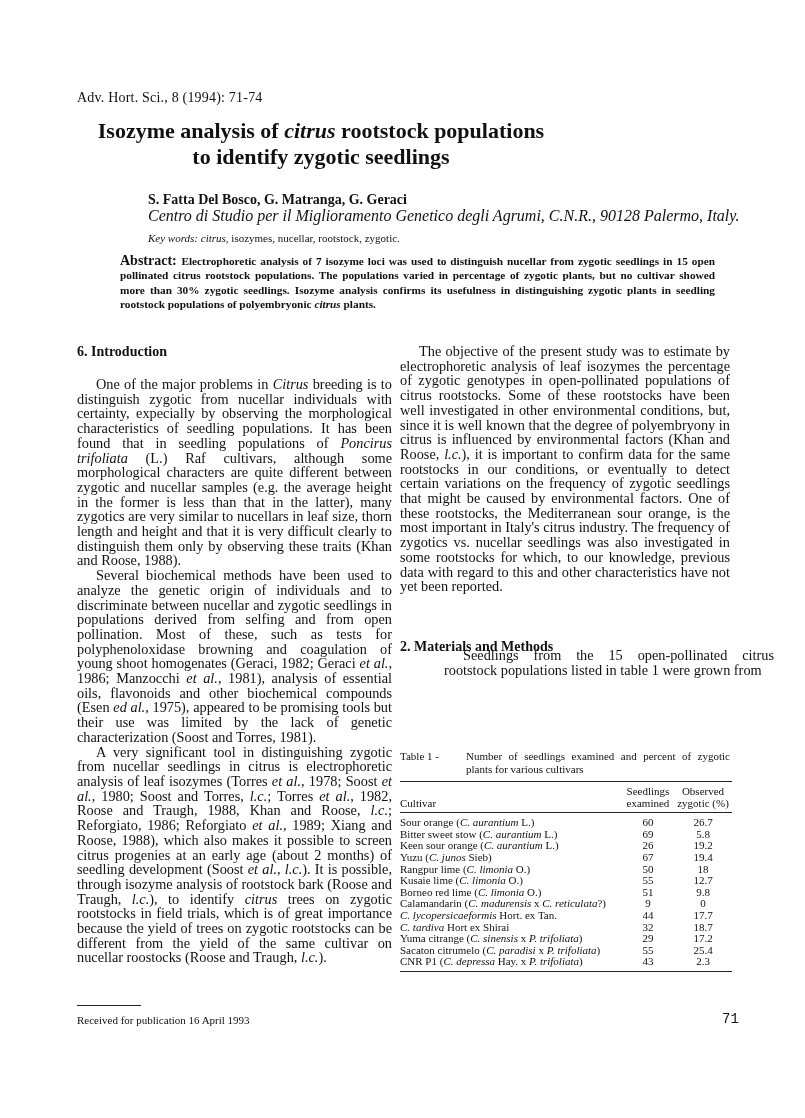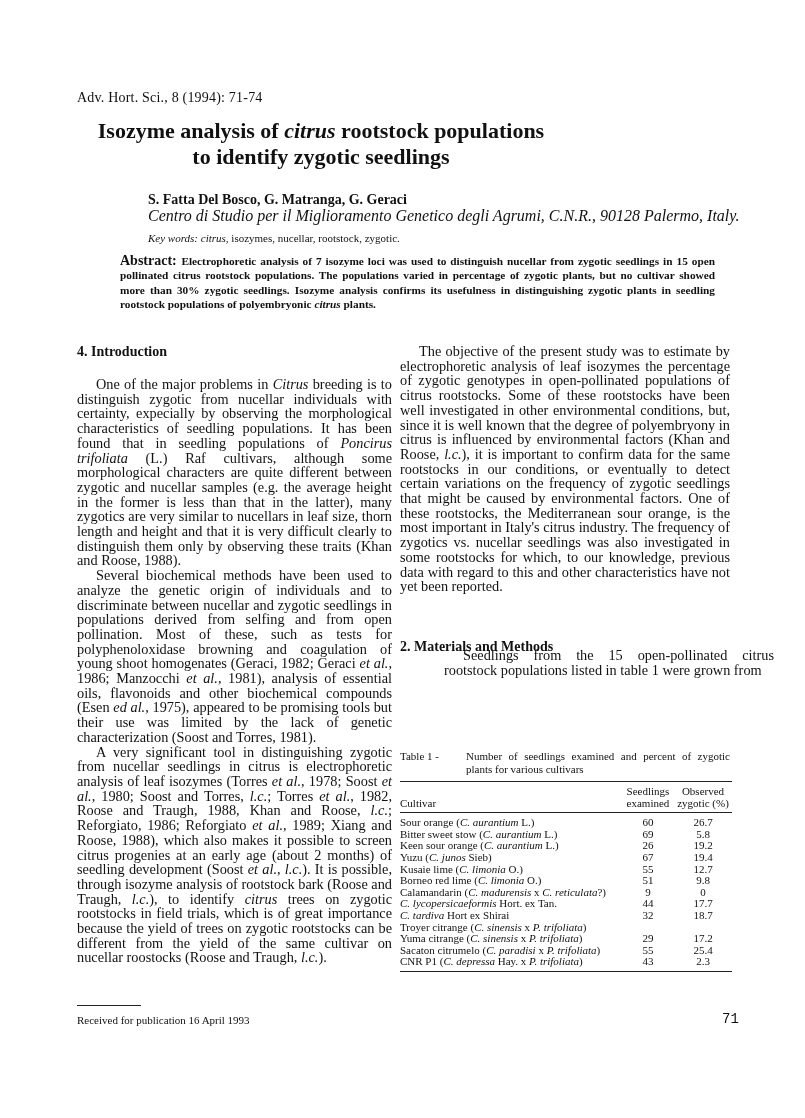--- a/index.html
+++ b/index.html
@@ -50,21 +50,21 @@
 <div class="abs affil">Centro di Studio per il Miglioramento Genetico degli Agrumi, C.N.R., 90128 Palermo, Italy.</div>
 
 <div class="abs keywords">
   <span class="kl">Key words: </span><i>citrus</i><span>, isozymes, nucellar, rootstock, zygotic.</span>
 </div>
 
 <div class="abs abstract">
   <span class="al">Abstract: </span><span>Electrophoretic analysis of 7 isozyme loci was used to distinguish nucellar from zygotic seedlings in 15 open pollinated citrus rootstock populations. The populations varied in percentage of zygotic plants, but no cultivar showed more than 30% zygotic seedlings. Isozyme analysis confirms its usefulness in distinguishing zygotic plants in seedling rootstock populations of polyembryonic </span><i>citrus</i><span> plants.</span>
 </div>
 
-<div class="abs h" style="left:77px; top:344px;">4. Introduction</div>
+<div class="abs h" style="left:77px; top:344px;">6. Introduction</div>
 <div class="abs col colL" style="top:377px;">
     <p><span>One of the major problems in </span><i>Citrus</i><span> breeding is to distinguish zygotic from nucellar individuals with certainty, expecially by observing the morphological characteristics of seedling populations. It has been found that in seedling populations of </span><i>Poncirus trifoliata</i><span> (L.) Raf cultivars, although some morphological characters are quite different between zygotic and nucellar samples (e.g. the average height in the former is less than that in the latter), many zygotics are very similar to nucellars in leaf size, thorn length and height and that it is very difficult clearly to distinguish them only by observing these traits (Khan and Roose, 1988).</span></p>
     <p><span>Several biochemical methods have been used to analyze the genetic origin of individuals and to discriminate between nucellar and zygotic seedlings in populations derived from selfing and from open pollination. Most of these, such as tests for polyphenoloxidase browning and coagulation of young shoot homogenates (Geraci, 1982; Geraci </span><i>et al.</i><span>, 1986; Manzocchi </span><i>et al.</i><span>, 1981), analysis of essential oils, flavonoids and other biochemical compounds (Esen </span><i>ed al.</i><span>, 1975), appeared to be promising tools but their use was limited by the lack of genetic characterization (Soost and Torres, 1981).</span></p>
     <p><span>A very significant tool in distinguishing zygotic from nucellar seedlings in citrus is electrophoretic analysis of leaf isozymes (Torres </span><i>et al.</i><span>, 1978; Soost </span><i>et al.</i><span>, 1980; Soost and Torres, </span><i>l.c.</i><span>; Torres </span><i>et al.</i><span>, 1982, Roose and Traugh, 1988, Khan and Roose, </span><i>l.c.</i><span>; Reforgiato, 1986; Reforgiato </span><i>et al.</i><span>, 1989; Xiang and Roose, 1988), which also makes it possible to screen citrus progenies at an early age (about 2 months) of seedling development (Soost </span><i>et al.</i><span>, </span><i>l.c.</i><span>). It is possible, through isozyme analysis of rootstock bark (Roose and Traugh, </span><i>l.c.</i><span>), to identify </span><i>citrus</i><span> trees on zygotic rootstocks in field trials, which is of great importance because the yield of trees on zygotic rootstocks can be different from the yield of the same cultivar on nucellar roostocks (Roose and Traugh, </span><i>l.c.</i><span>).</span></p>
   </div>
 
 <div class="abs col colR" style="top:344px;">
     <p><span>The objective of the present study was to estimate by electrophoretic analysis of leaf isozymes the percentage of zygotic genotypes in open-pollinated populations of citrus rootstocks. Some of these rootstocks have been well investigated in other environmental conditions, but, since it is well known that the degree of polyembryony in citrus is influenced by environmental factors (Khan and Roose, </span><i>l.c.</i><span>), it is important to confirm data for the same rootstocks in our conditions, or eventually to detect certain variations on the frequency of zygotic seedlings that might be caused by environmental factors. One of these rootstocks, the Mediterranean sour orange, is the most important in Italy's citrus industry. The frequency of zygotics vs. nucellar seedlings was also investigated in some rootstocks for which, to our knowledge, previous data with regard to this and other characteristics have not yet been reported.</span></p>
   </div>
 <div class="abs h" style="left:400px; top:639px;">2. Materials and Methods</div>
@@ -101,20 +101,25 @@
           <td class="c1"><span>Keen sour orange (</span><i>C. aurantium</i><span> L.)</span></td>
           <td class="c2">26</td>
           <td class="c3">19.2</td>
         </tr>
         <tr>
           <td class="c1"><span>Yuzu (</span><i>C. junos</i><span> Sieb)</span></td>
           <td class="c2">67</td>
           <td class="c3">19.4</td>
         </tr>
         <tr>
+          <td class="c1"><span>Rangpur lime (</span><i>C. limonia</i><span> O.)</span></td>
+          <td class="c2">50</td>
+          <td class="c3">18</td>
+        </tr>
+        <tr>
           <td class="c1"><span>Kusaie lime (</span><i>C. limonia</i><span> O.)</span></td>
           <td class="c2">55</td>
           <td class="c3">12.7</td>
         </tr>
         <tr>
           <td class="c1"><span>Borneo red lime (</span><i>C. limonia</i><span> O.)</span></td>
           <td class="c2">51</td>
           <td class="c3">9.8</td>
         </tr>
         <tr>
@@ -124,25 +129,20 @@
         </tr>
         <tr>
           <td class="c1"><i>C. lycopersicaeformis</i><span> Hort. ex Tan.</span></td>
           <td class="c2">44</td>
           <td class="c3">17.7</td>
         </tr>
         <tr>
           <td class="c1"><i>C. tardiva</i><span> Hort ex Shirai</span></td>
           <td class="c2">32</td>
           <td class="c3">18.7</td>
-        </tr>
-        <tr>
-          <td class="c1"><span>Troyer citrange (</span><i>C. sinensis</i><span> x </span><i>P. trifoliata</i><span>)</span></td>
-          <td class="c2"></td>
-          <td class="c3"></td>
         </tr>
         <tr>
           <td class="c1"><span>Yuma citrange (</span><i>C. sinensis</i><span> x </span><i>P. trifoliata</i><span>)</span></td>
           <td class="c2">29</td>
           <td class="c3">17.2</td>
         </tr>
         <tr>
           <td class="c1"><span>Sacaton citrumelo (</span><i>C. paradisi</i><span> x </span><i>P. trifoliata</i><span>)</span></td>
           <td class="c2">55</td>
           <td class="c3">25.4</td>

